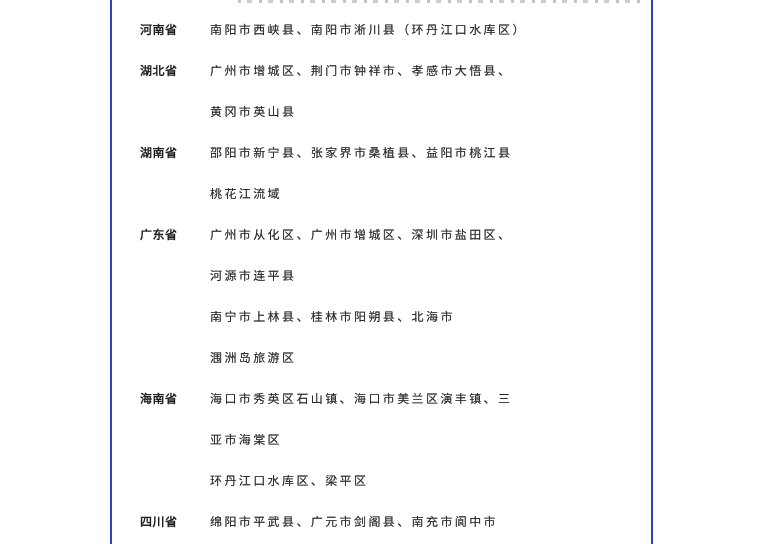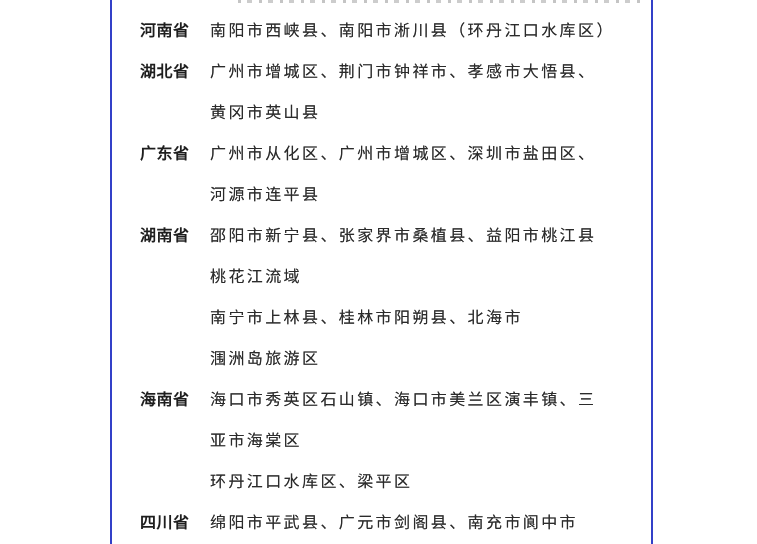--- a/index.html
+++ b/index.html
@@ -40,21 +40,21 @@
       #9a9a9a 9px, #9a9a9a 14px,
       transparent 14px, transparent 21px
     );
   }
 
   .rows {
     position: absolute;
     top: 10px;
     left: 140px;
     width: 512px;
-    font-size: 16px;
+    font-size: 12px;
     line-height: 41px;
     color: #2b2b2b;
   }
   .row {
     position: relative;
     padding-left: 70px;
   }
   .row .label {
     position: absolute;
     left: 0;
@@ -86,29 +86,29 @@
     <span class="content">南阳市西峡县、南阳市淅川县（环丹江口水库区）</span>
   </div>
 
   <div class="row">
     <span class="label">湖北省</span>
     <span class="content">广州市增城区、荆门市钟祥市、孝感市大悟县、
 黄冈市英山县</span>
   </div>
 
   <div class="row">
+    <span class="label">湖南省</span>
+    <span class="content">邵阳市新宁县、张家界市桑植县、益阳市桃江县
+桃花江流域</span>
+  </div>
+
+  <div class="row">
     <span class="label">广东省</span>
     <span class="content">广州市从化区、广州市增城区、深圳市盐田区、
 河源市连平县</span>
-  </div>
-
-  <div class="row">
-    <span class="label">湖南省</span>
-    <span class="content">邵阳市新宁县、张家界市桑植县、益阳市桃江县
-桃花江流域</span>
   </div>
 
   <div class="row">
     <span class="content" style="text-indent: 85px;">南宁市上林县、桂林市阳朔县、北海市
 涠洲岛旅游区</span>
   </div>
 
   <div class="row">
     <span class="label">海南省</span>
     <span class="content">海口市秀英区石山镇、海口市美兰区演丰镇、三

